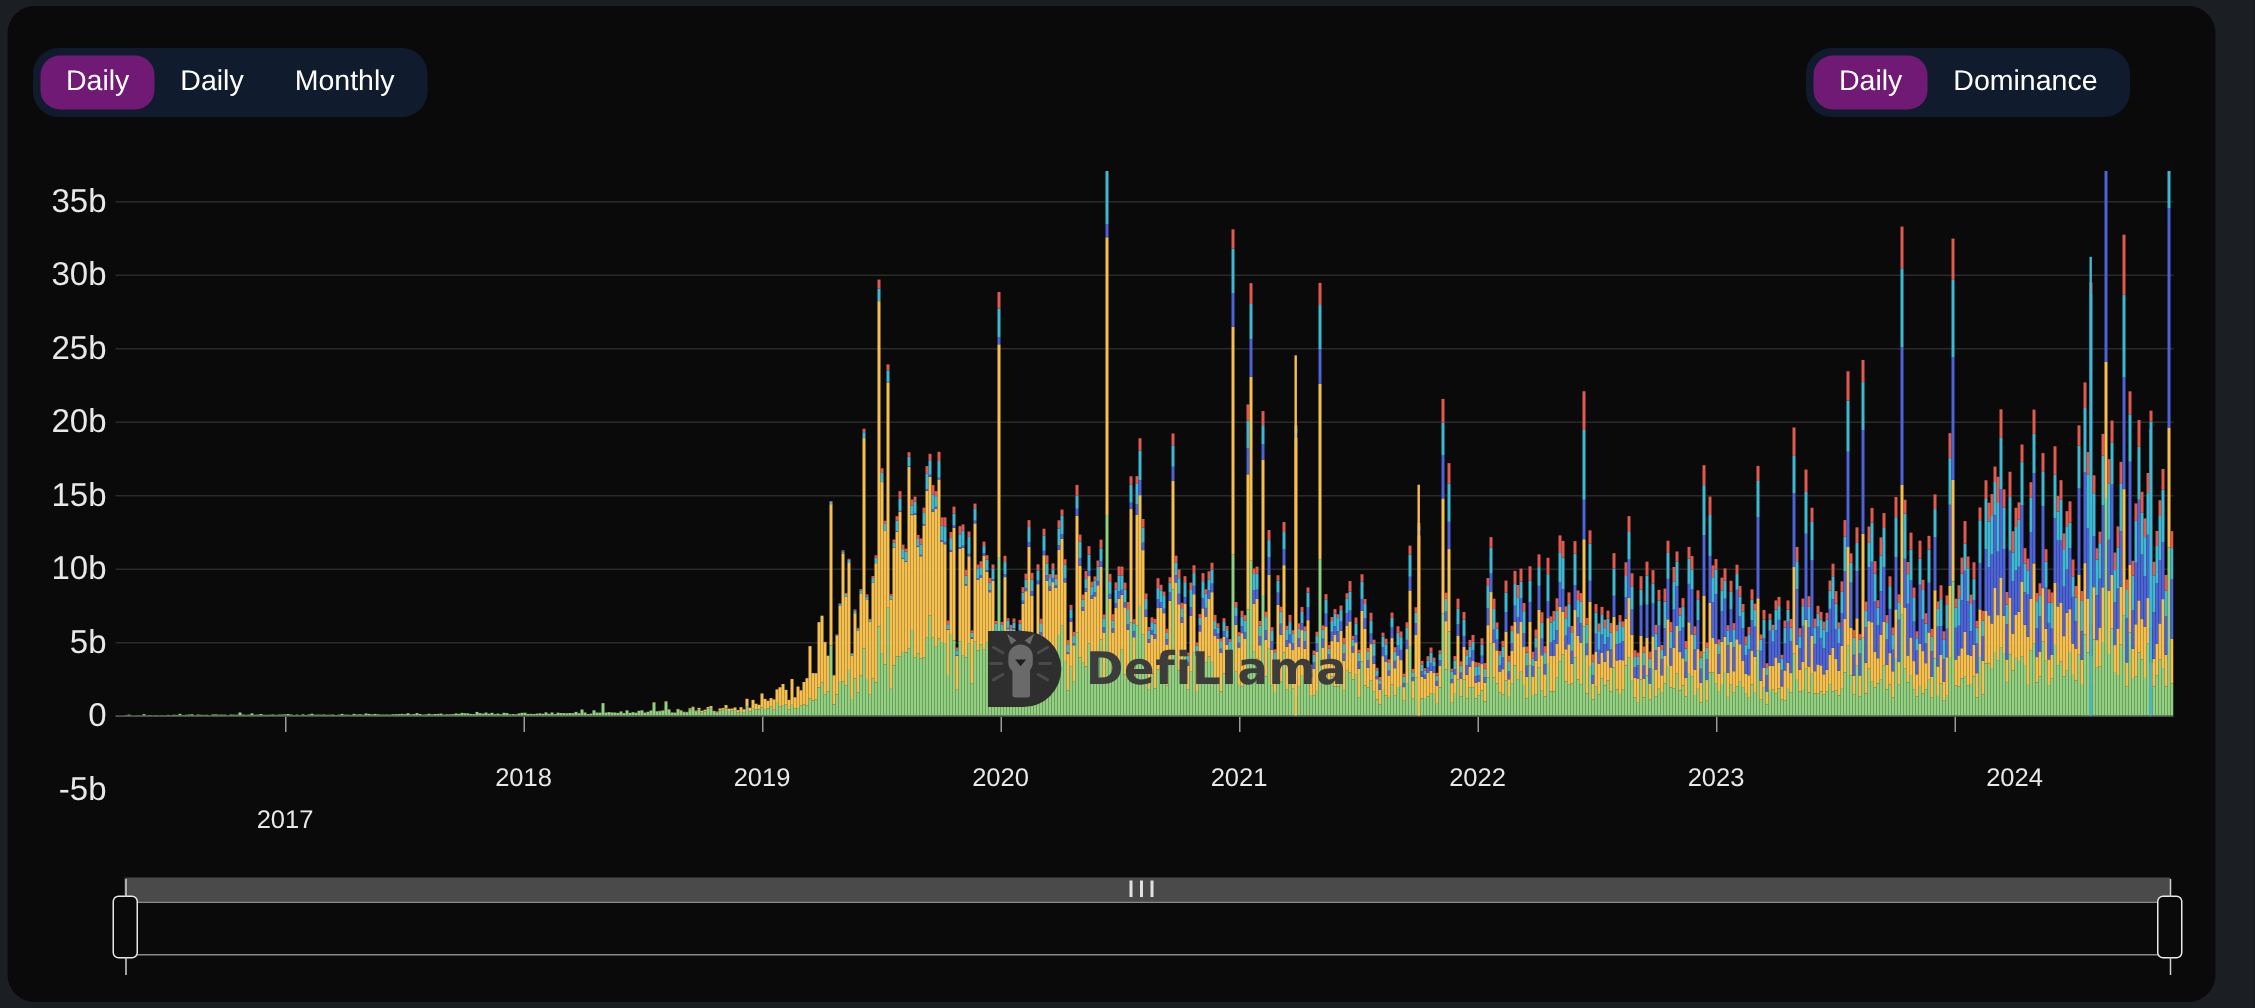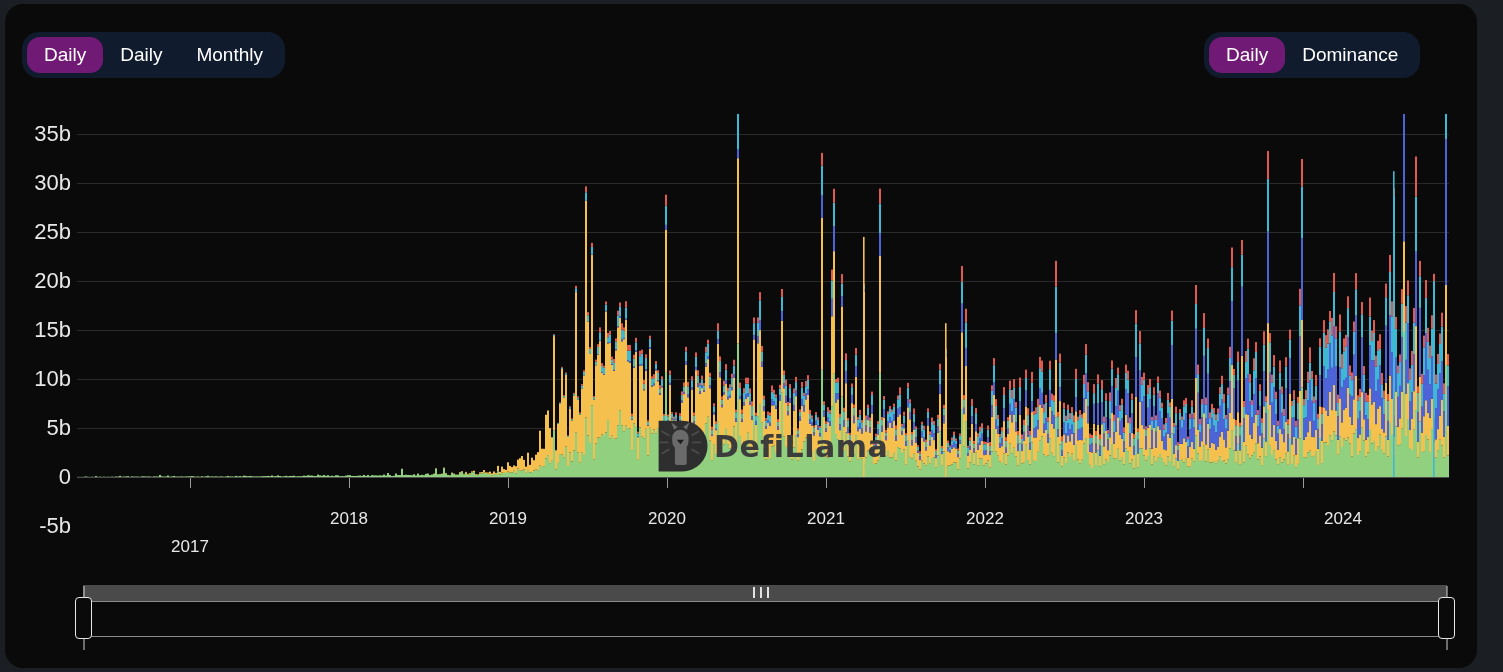--- a/index.html
+++ b/index.html
@@ -94,21 +94,21 @@
     position: absolute;
     left: 72px; top: 0;
     width: 1372px; height: 460px;
   }
   
   #watermark {
     position: absolute;
     left: 650px; top: 303px;
     display: flex;
     align-items: center;
-    gap: 1px;
+    gap: 11px;
     opacity: 1;
     pointer-events: none;
   }
   #watermark .wm-text {
     font-size: 30px;
     font-weight: bold;
     color: #3c3c3c;
     letter-spacing: 0.5px;
     font-family: "DejaVu Sans", sans-serif;
   }

